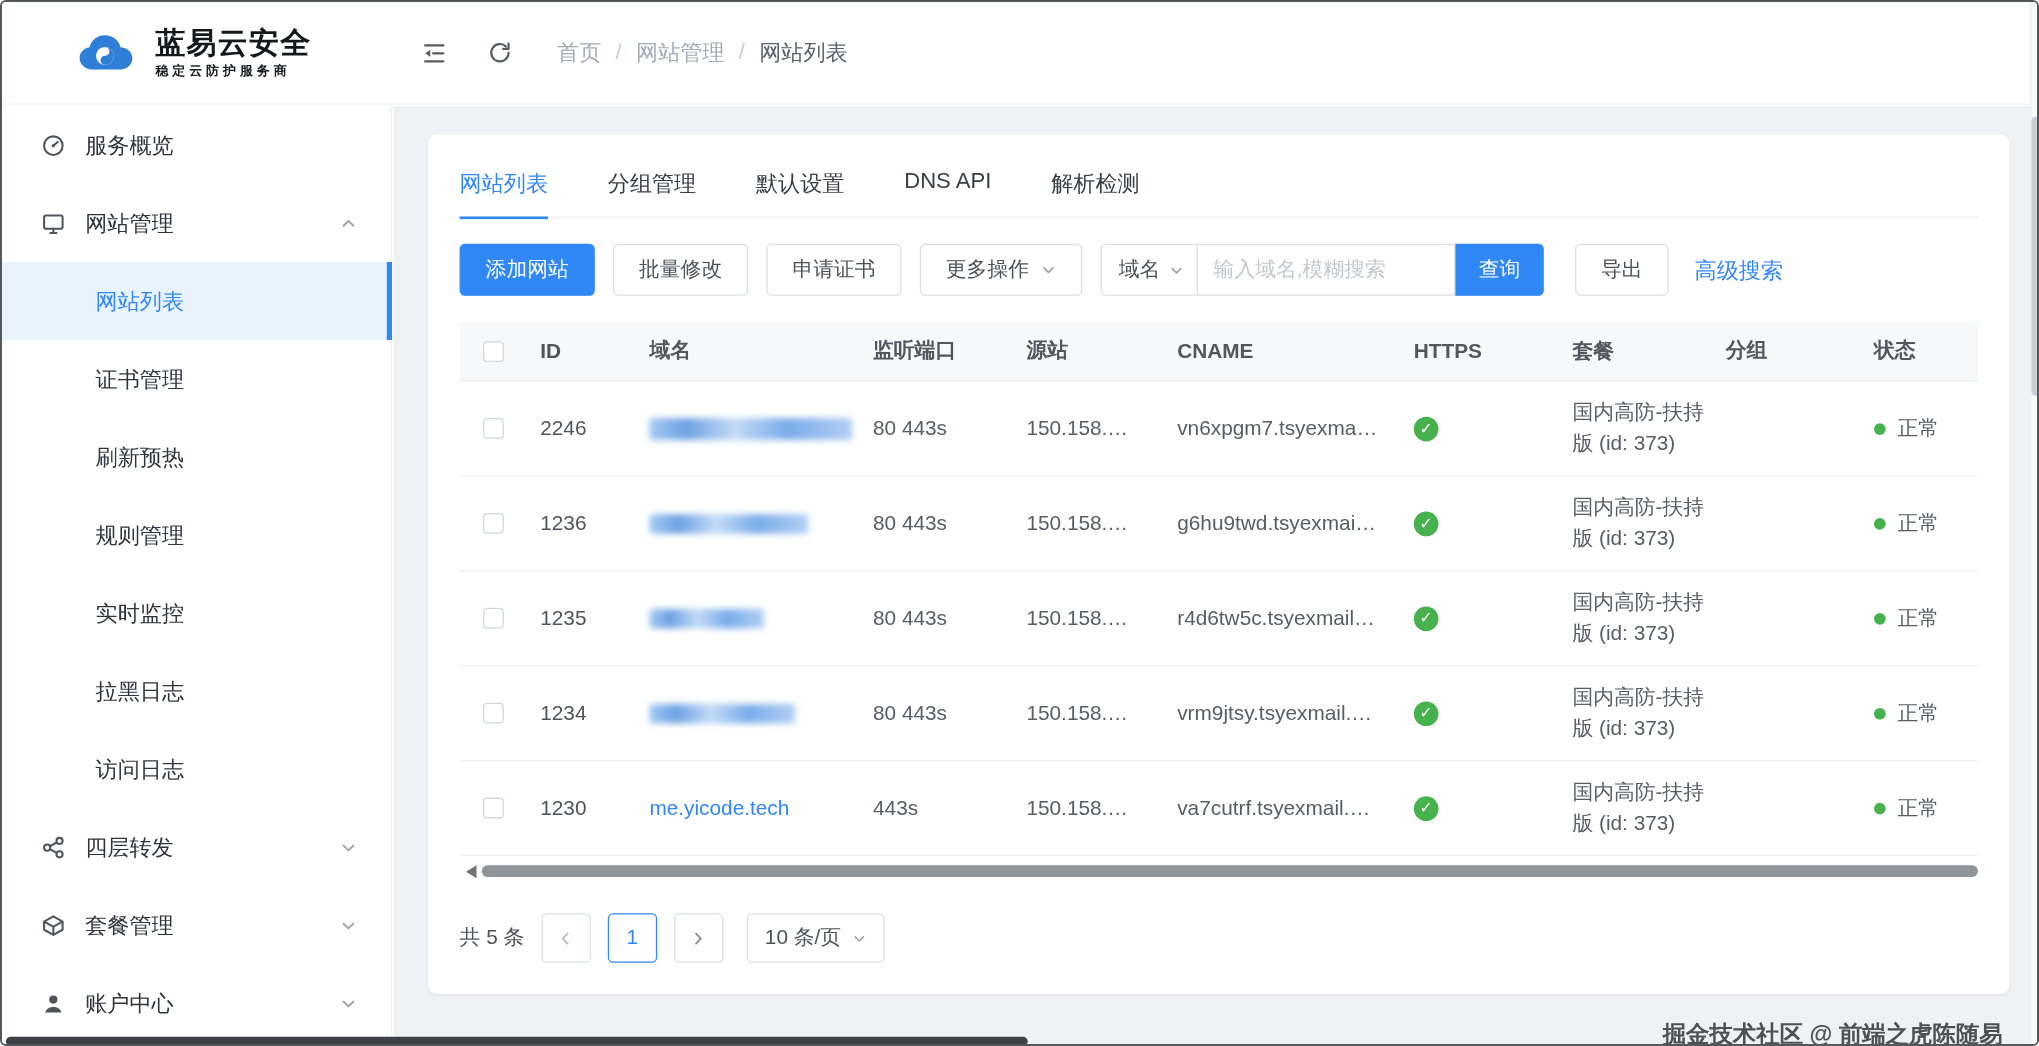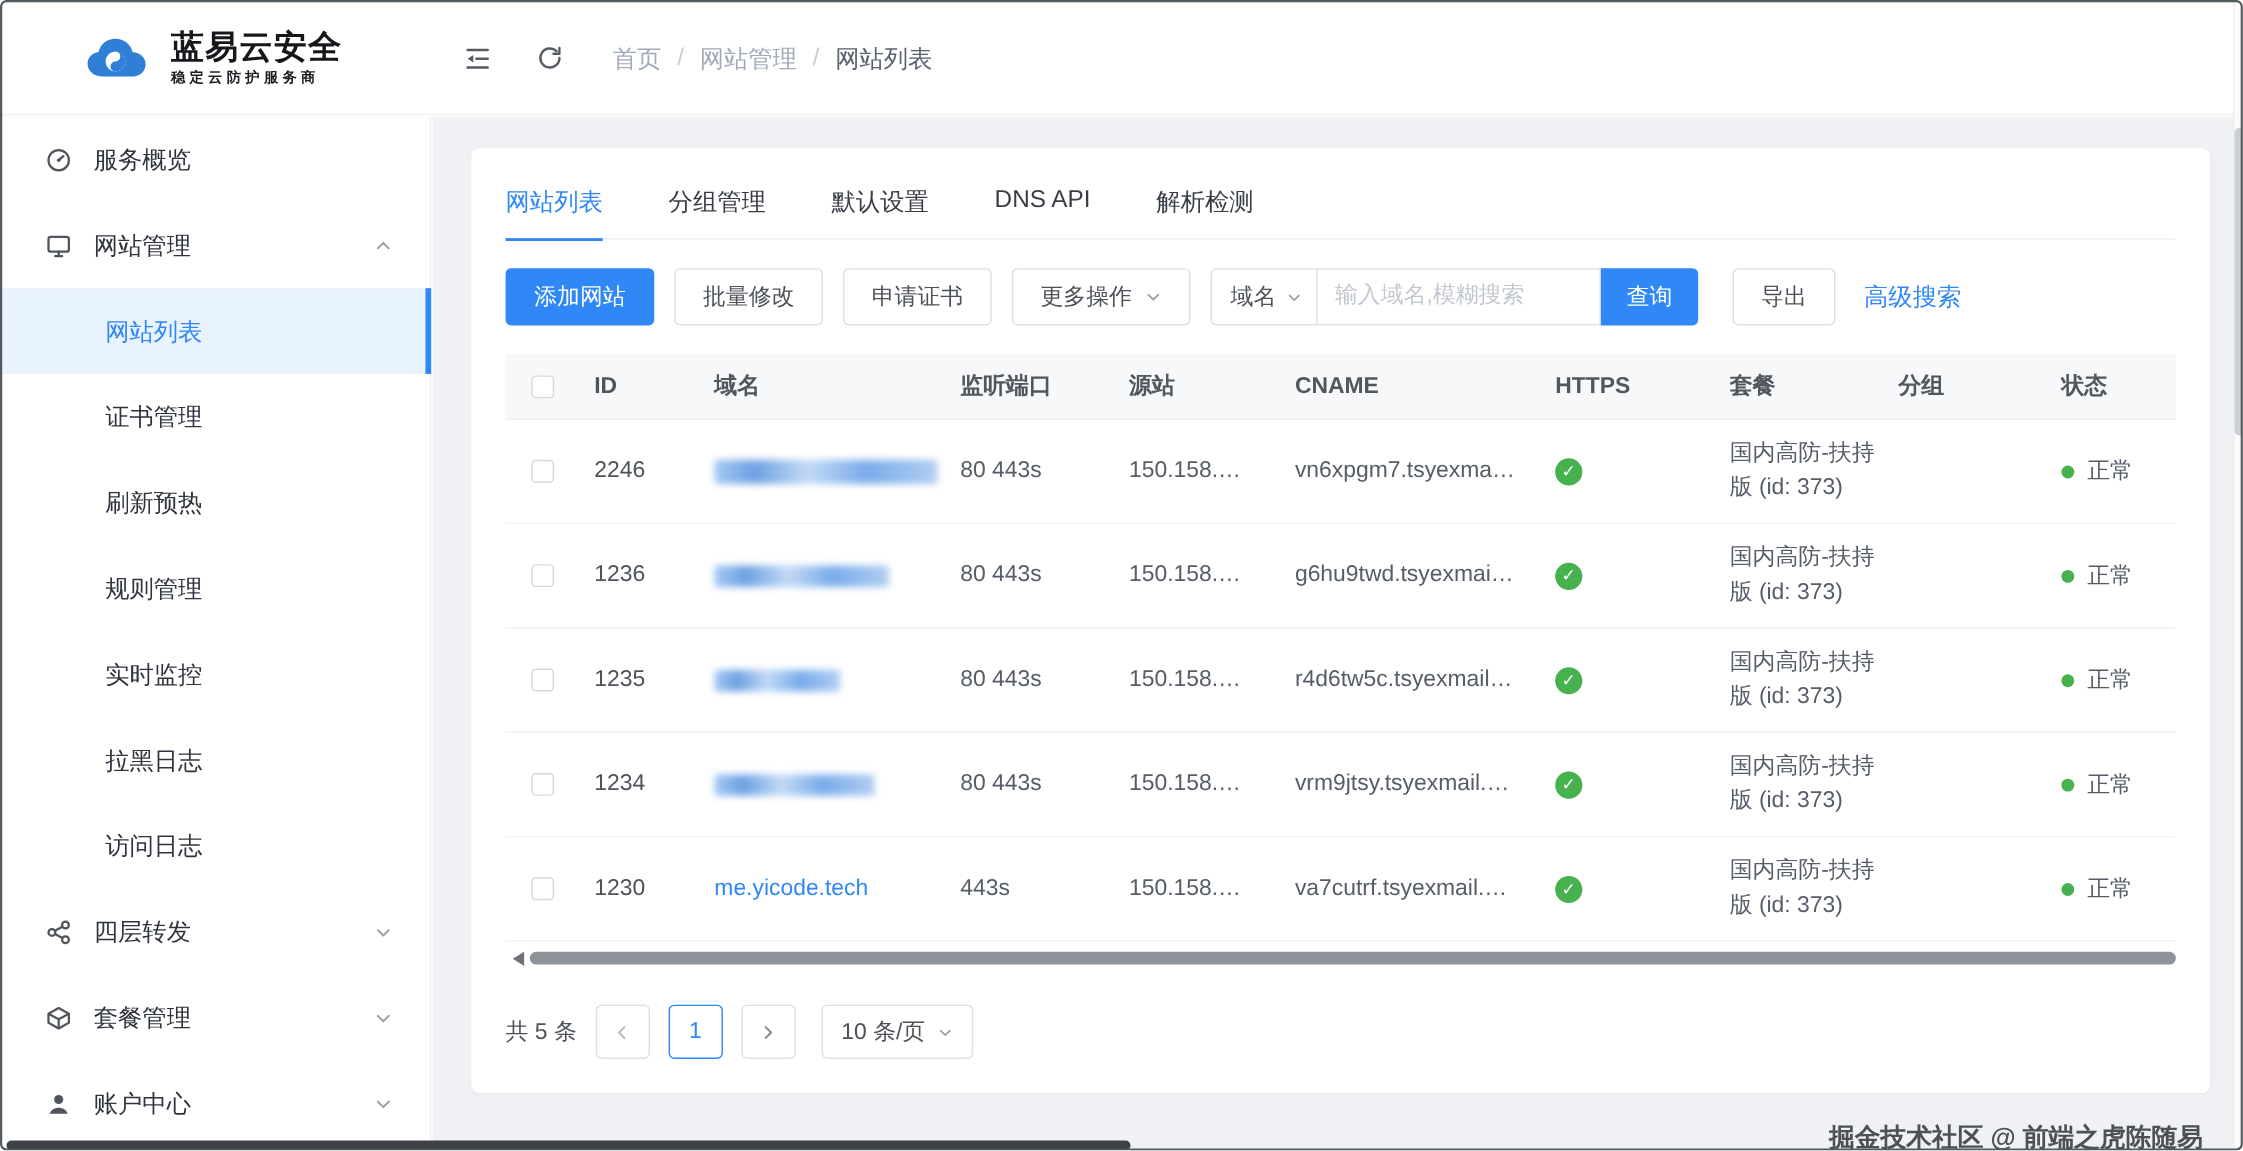--- a/index.html
+++ b/index.html
@@ -1,21 +1,21 @@
 <!DOCTYPE html>
 <html style="--primary: #2F88F6; --success: #47B14E;"><head>
 <meta charset="utf-8">
 <style>
   *{box-sizing:border-box;margin:0;padding:0}
   html,body{width:2039px;height:1046px;overflow:hidden;background:#fff;
     font-family:"Liberation Sans","DejaVu Sans",sans-serif;}
   :root{--primary:#2F88F6;--success:#47B14E;}
 
   .frame{width:2039px;height:1046px;border:2px solid #54575c;border-radius:6px;
-    overflow:hidden;position:relative;background:#0f766e}
+    overflow:hidden;position:relative;background:#bef264}
   .viewport{width:1569px;height:805px;transform:scale(1.3);transform-origin:0 0;
     position:relative;background:#fff}
 
   
   header{height:79px;display:flex;align-items:center;background:#fff;
     border-bottom:1px solid #f0f1f3;position:relative;z-index:3}
   .logo{display:flex;align-items:center;gap:12px;padding-left:54px;width:300px;flex:none}
   .logo-text{display:flex;flex-direction:column}
   .logo-name{font-size:23px;font-weight:800;color:#15171b;letter-spacing:1px;line-height:26px}
   .logo-tag{font-size:10px;font-weight:700;color:#1c1e23;letter-spacing:3px;margin-top:2px}

